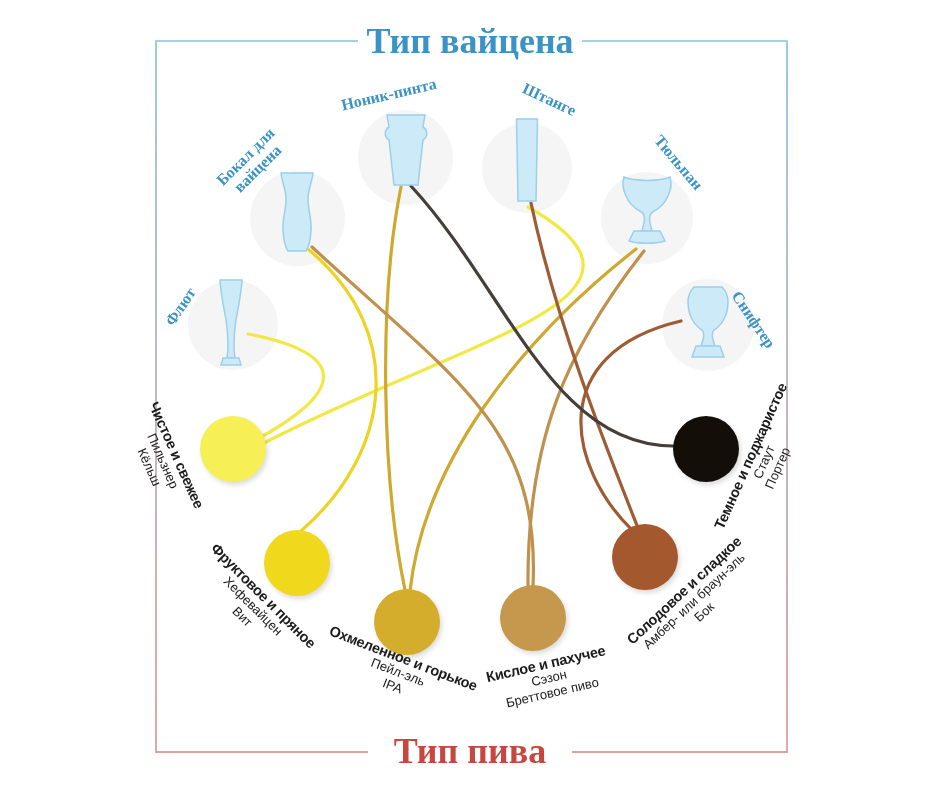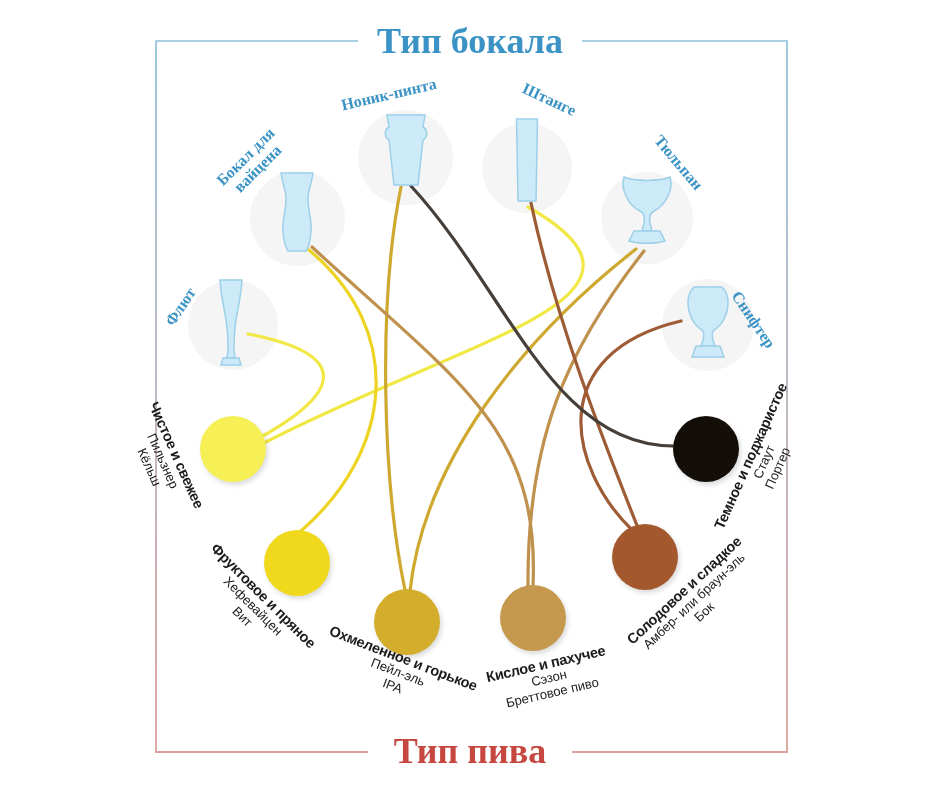--- a/index.html
+++ b/index.html
@@ -31,21 +31,21 @@
 
 <div id="stage">
 
   <div class="frame-line frame-v" style="left:155px;top:40px;height:712px;"></div>
   <div class="frame-line frame-v" style="left:786px;top:40px;height:712px;"></div>
   <div class="frame-line" style="left:155px;top:40px;width:203px;height:2px;"></div>
   <div class="frame-line" style="left:582px;top:40px;width:206px;height:2px;"></div>
   <div class="frame-line frame-h-bottom" style="left:155px;top:751px;width:213px;height:2px;"></div>
   <div class="frame-line frame-h-bottom" style="left:572px;top:751px;width:216px;height:2px;"></div>
 
-  <div class="title title-top" style="left:470px;top:41px;">Тип бокала</div>
+  <div class="title title-top" style="left:470px;top:41px;">Тип вайцена</div>
   <div class="title title-bottom" style="left:470px;top:751px;">Тип пива</div>
 
   <div class="halo" style="left:250px;top:171px;width:95px;height:95px;"></div>
   <div class="halo" style="left:358px;top:110px;width:95px;height:95px;"></div>
   <div class="halo" style="left:482px;top:123px;width:90px;height:90px;"></div>
   <div class="halo" style="left:601px;top:172px;width:92px;height:92px;"></div>
   <div class="halo" style="left:188px;top:280px;width:90px;height:90px;"></div>
   <div class="halo" style="left:662px;top:279px;width:92px;height:92px;"></div>
 
   <svg id="wires" width="940" height="788" viewBox="0 0 940 788">

